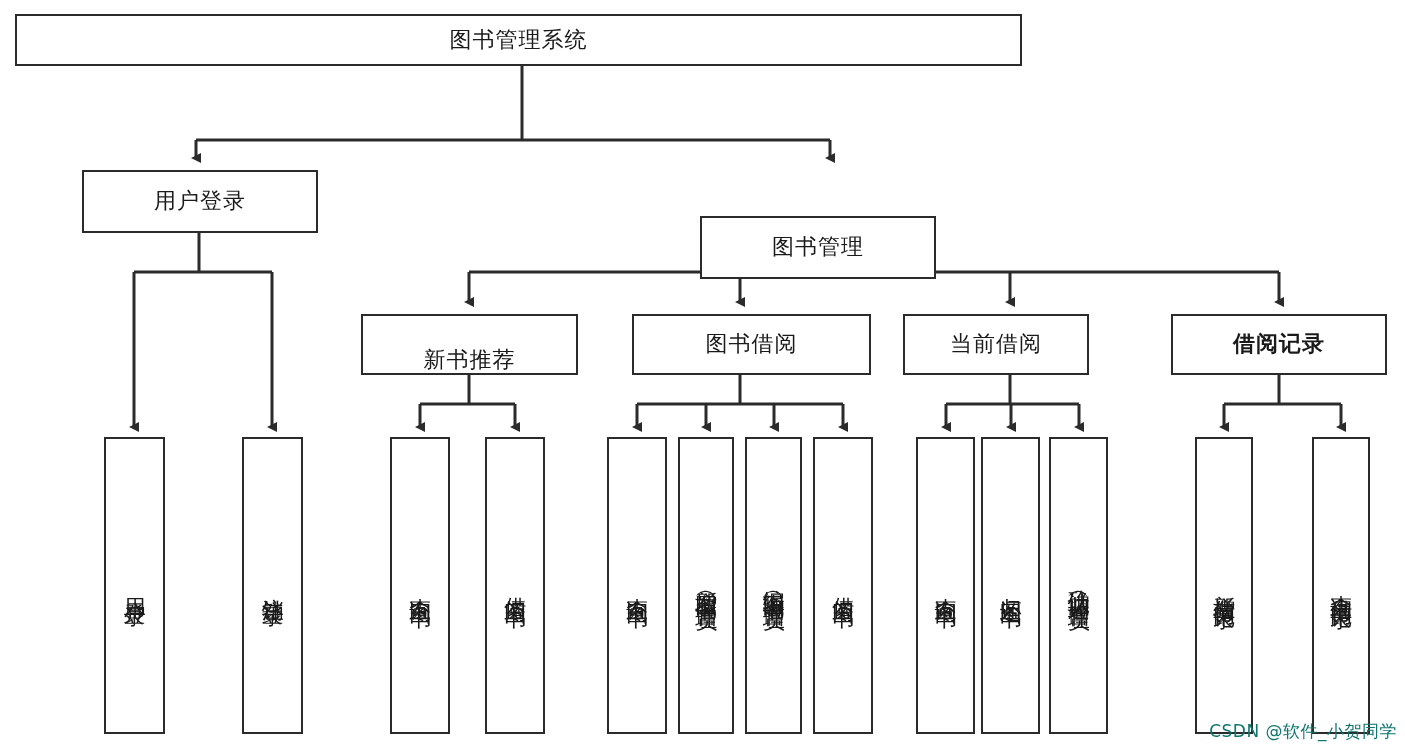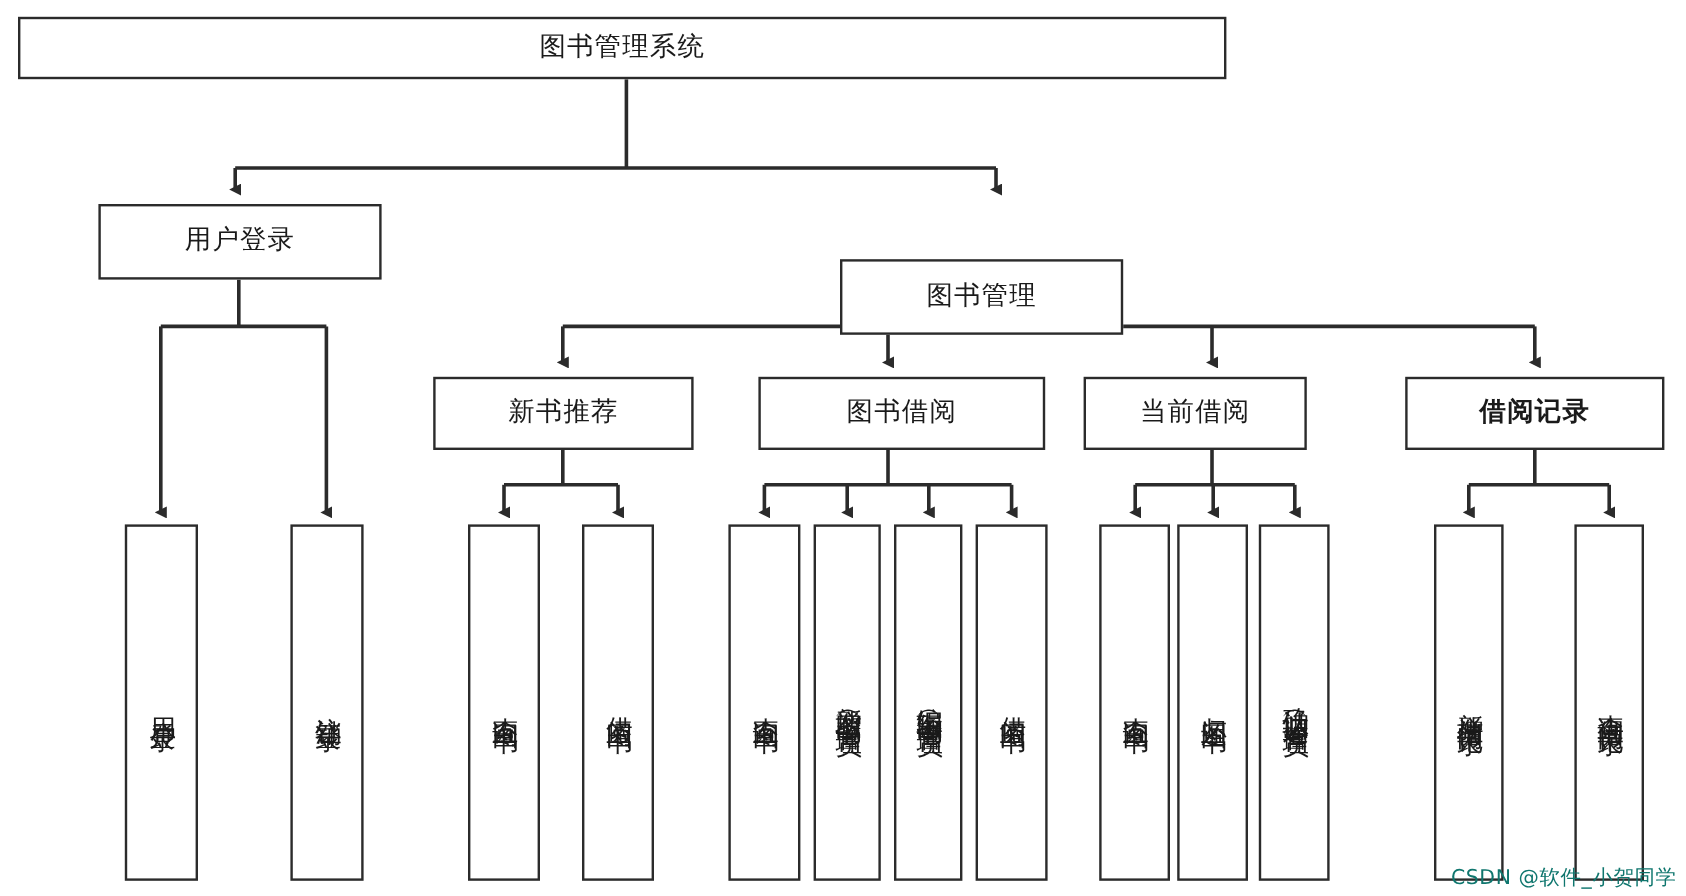--- a/index.html
+++ b/index.html
@@ -124,21 +124,21 @@
     <span>图书管理系统</span>
   </div>
 
   <div class="node h" style="left:82px; top:170px; width:236px; height:63px;">
     <span>用户登录</span>
   </div>
   <div class="node h" style="left:700px; top:170px; width:236px; height:63px;margin-top:46px;">
     <span>图书管理</span>
   </div>
 
-  <div class="node h" style="left:361px; top:314px; width:217px; height:61px;">
+  <div class="node h" style="left:361px; top:314px; width:217px; height:61px;align-items:flex-end;">
     <span>新书推荐</span>
   </div>
   <div class="node h" style="left:632px; top:314px; width:239px; height:61px;">
     <span>图书借阅</span>
   </div>
   <div class="node h" style="left:903px; top:314px; width:186px; height:61px;">
     <span>当前借阅</span>
   </div>
   <div class="node h" style="left:1171px; top:314px; width:216px; height:61px;font-weight:bold;">
     <span>借阅记录</span>

